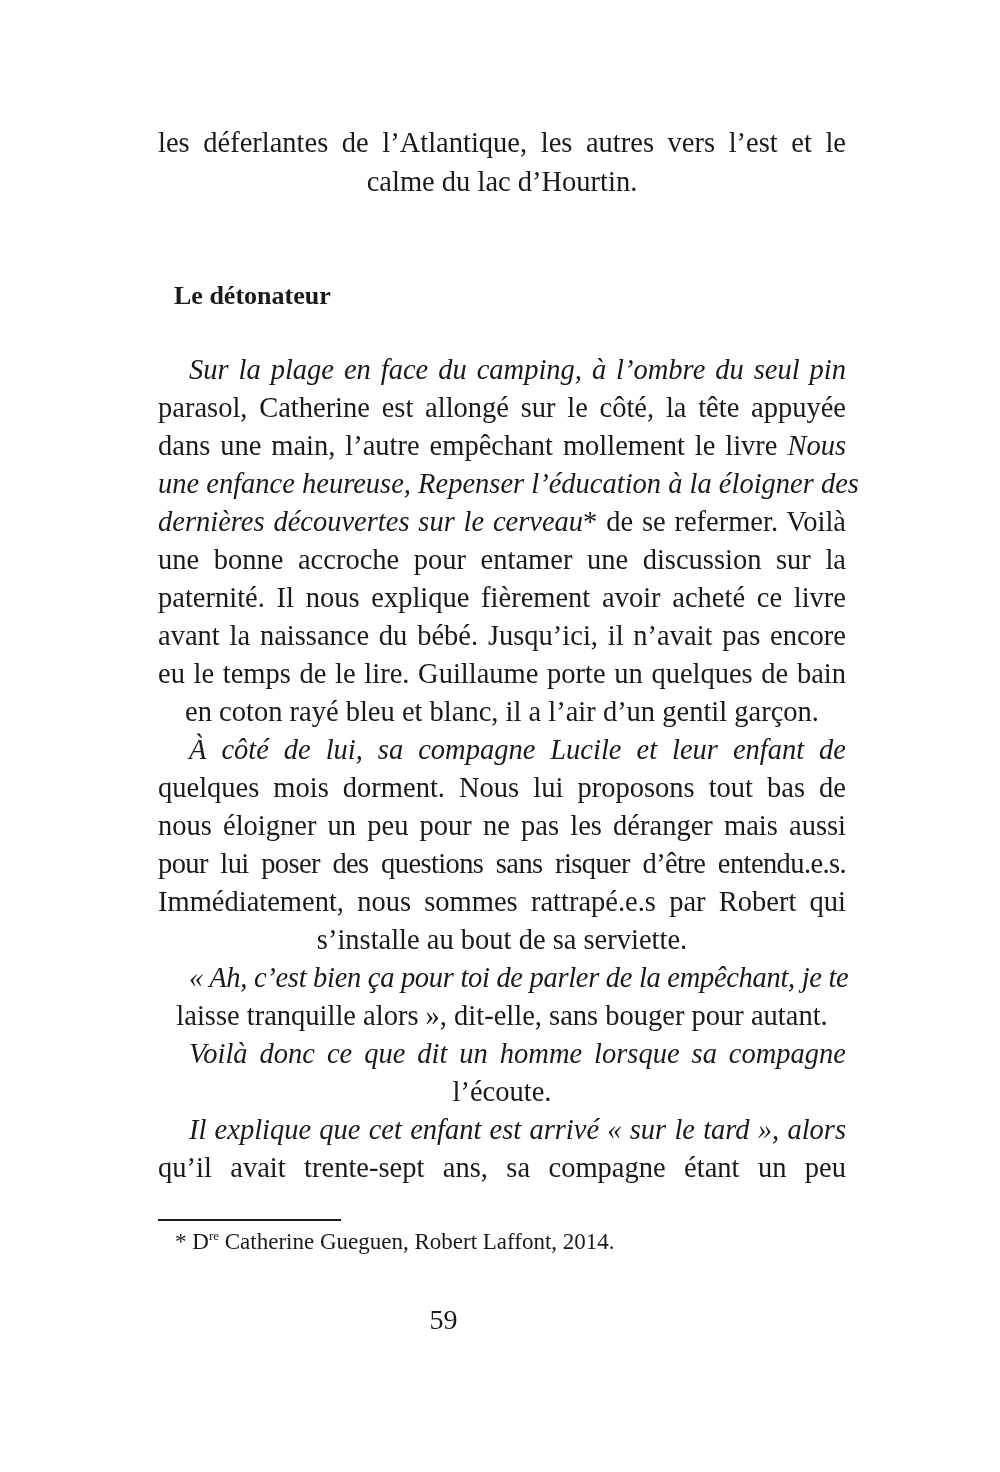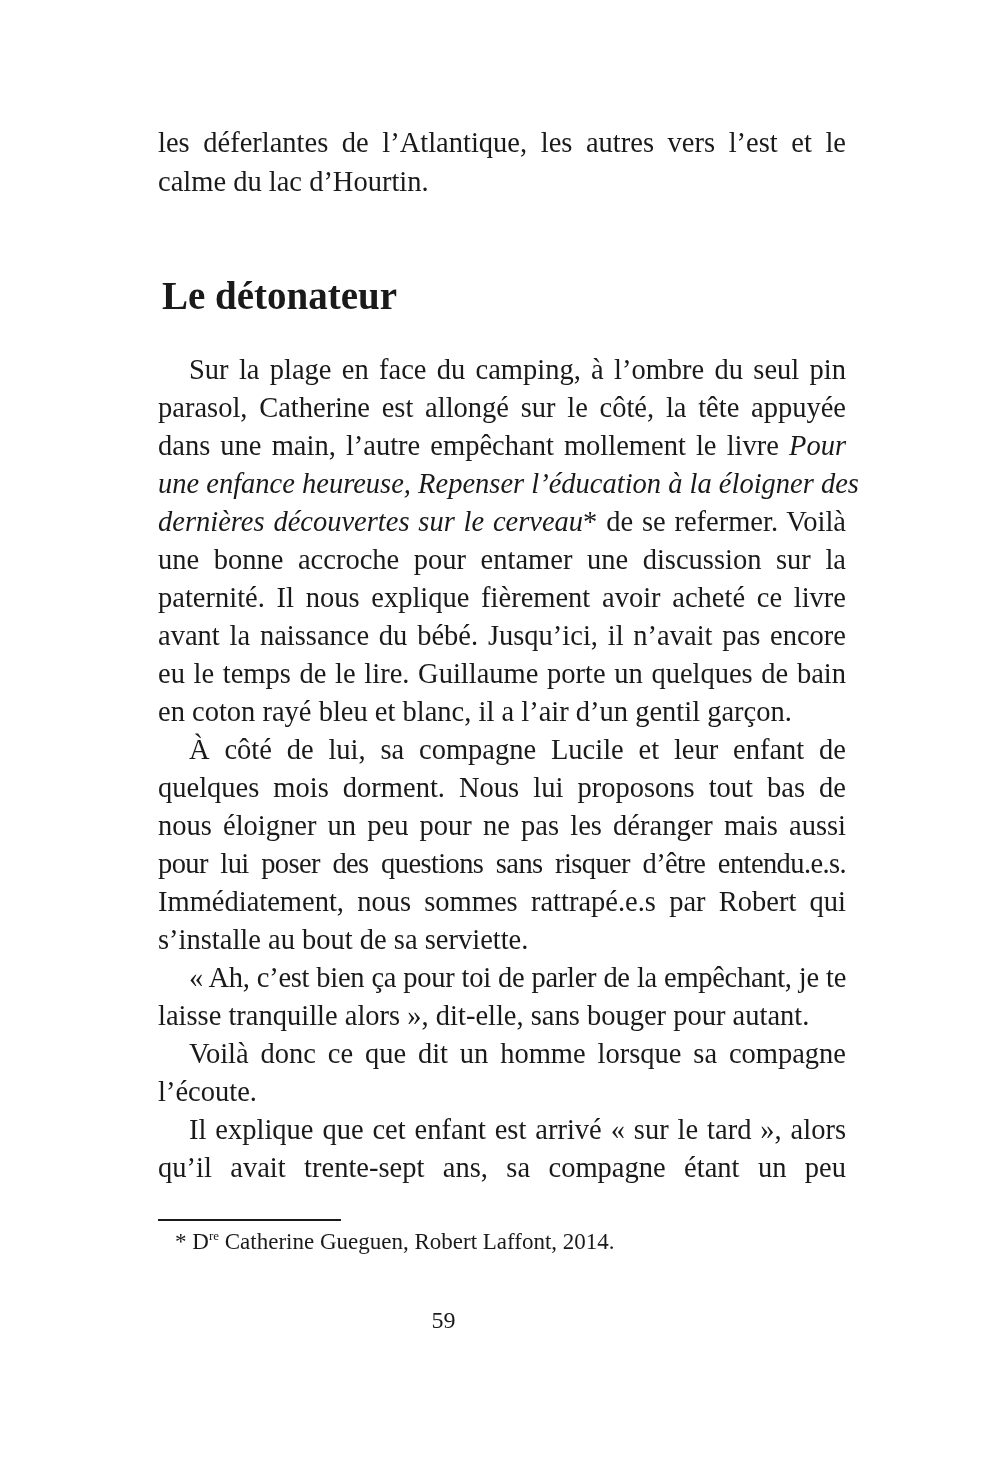--- a/index.html
+++ b/index.html
@@ -21,31 +21,32 @@
     top: 0;
     width: 688px;
   }
   .line {
     position: absolute;
     left: 0;
     width: 688px;
     font-size: 28.5px;
     line-height: 38px;
     white-space: nowrap;
+    text-align: center;
   }
   .justify {
     text-align: justify;
     text-align-last: justify;
   }
-  .indent { padding-left: 31px; width: 657px; }
+  .indent { padding-left: 31px; width: 657px; font-style: italic; }
   .heading {
     position: absolute;
-    left: 4px;
+    left: 16px;
     top: 277px;
-    font-size: 39px;
+    font-size: 26px;
     font-weight: bold;
     line-height: 38px;
   }
   .it { font-style: italic; }
   .footnote-rule {
     position: absolute;
     left: 0;
     top: 1219px;
     width: 183px;
     height: 1.5px;
@@ -63,37 +64,37 @@
     font-size: 13px;
     vertical-align: 9px;
     line-height: 0;
   }
   .folio {
     position: absolute;
     left: 0;
     width: 887px;
     top: 1302px;
     text-align: center;
-    font-size: 24px;
+    font-size: 28px;
     line-height: 36px;
   }
 </style>
 </head>
 <body>
 
 <div class="page">
 
   <div class="line justify" style="top:124px">les déferlantes de l’Atlantique, les autres vers l’est et le</div>
   <div class="line" style="top:163px">calme du lac d’Hourtin.</div>
 
   <div class="heading">Le détonateur</div>
 
   <div class="line justify indent" style="top:351px">Sur la plage en face du camping, à l’ombre du seul pin</div>
   <div class="line justify" style="top:389px">parasol, Catherine est allongé sur le côté, la tête appuyée</div>
-  <div class="line justify" style="top:427px"><span>dans une main, l’autre empêchant mollement le livre </span><span class="it">Pour</span></div>
+  <div class="line justify" style="top:427px"><span>dans une main, l’autre empêchant mollement le livre </span><span class="it">Nous</span></div>
   <div class="line justify it" style="top:465px">une enfance heureuse, Repenser l’éducation à la éloigner des</div>
   <div class="line justify" style="top:503px"><span class="it">dernières découvertes sur le cerveau</span><span>* de se refermer. Voilà</span></div>
   <div class="line justify" style="top:541px">une bonne accroche pour entamer une discussion sur la</div>
   <div class="line justify" style="top:579px">paternité. Il nous explique fièrement avoir acheté ce livre</div>
   <div class="line justify" style="top:617px">avant la naissance du bébé. Jusqu’ici, il n’avait pas encore</div>
   <div class="line justify" style="top:655px">eu le temps de le lire. Guillaume porte un quelques de bain</div>
   <div class="line" style="top:693px">en coton rayé bleu et blanc, il a l’air d’un gentil garçon.</div>
 
   <div class="line justify indent" style="top:731px">À côté de lui, sa compagne Lucile et leur enfant de</div>
   <div class="line justify" style="top:769px">quelques mois dorment. Nous lui proposons tout bas de</div>

